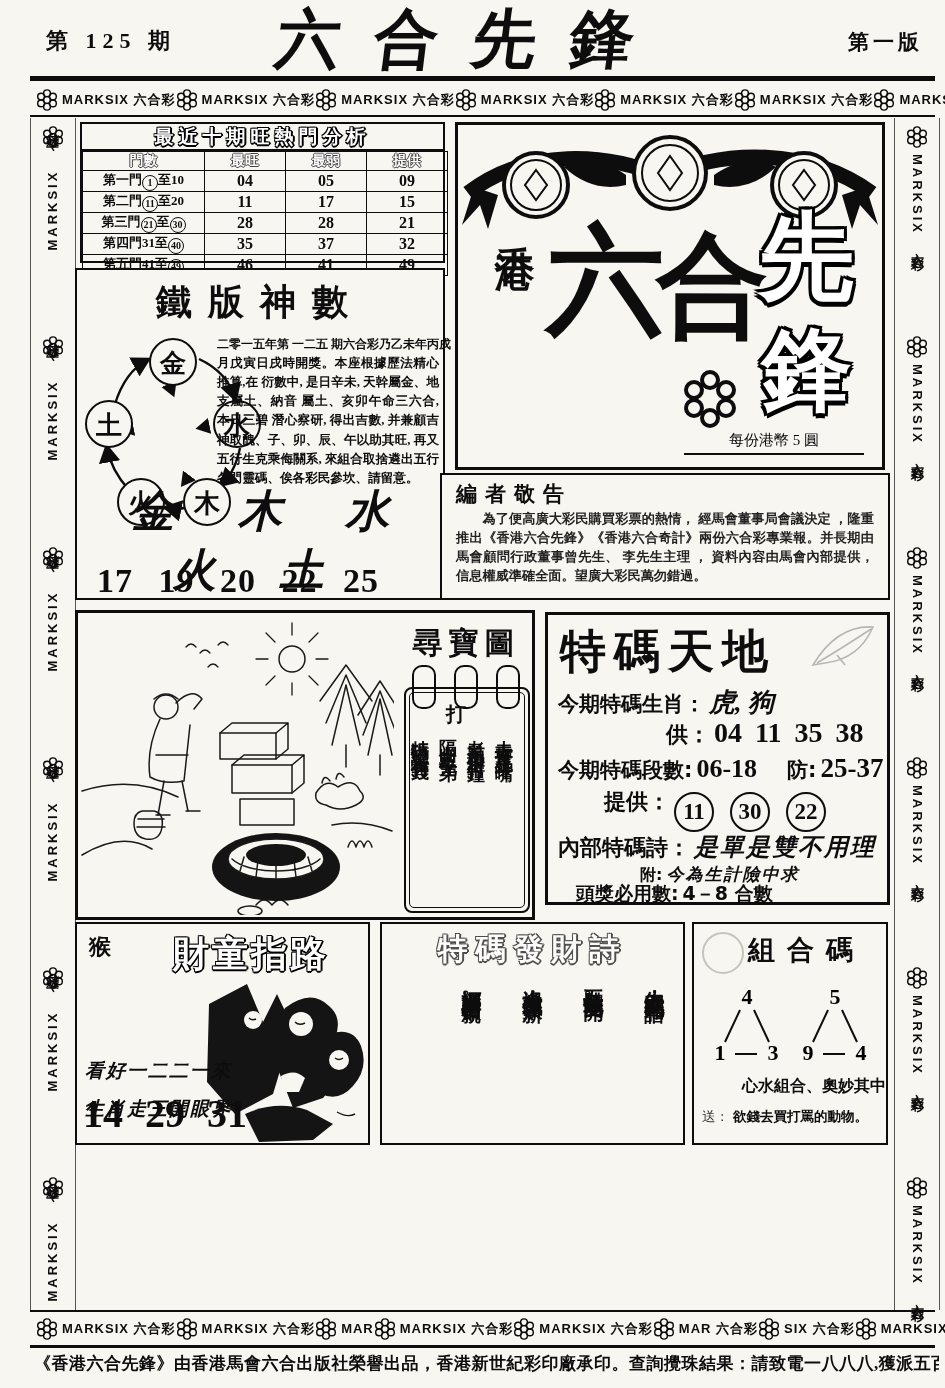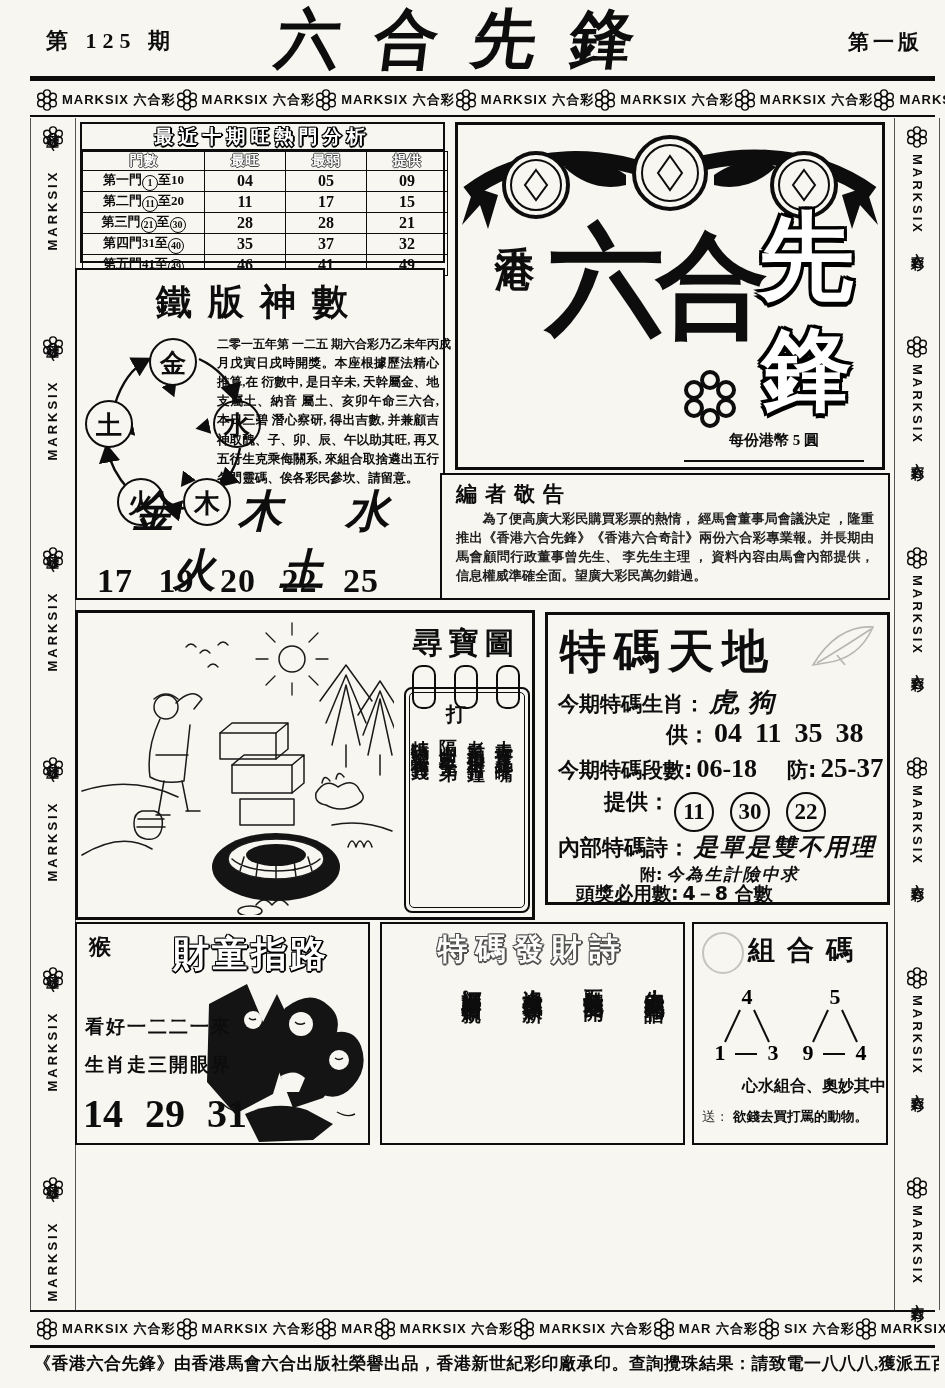--- a/index.html
+++ b/index.html
@@ -60,22 +60,22 @@
   .ip-nums{left:20px;font-size:34px;font-weight:bold;word-spacing:16px;letter-spacing:1px;}
 
   
   .logo{left:455px;top:122px;width:430px;height:348px;border-width:3px;}
   .logo-ch{position:absolute;font-weight:900;font-family:"DejaVu Sans",sans-serif;line-height:1;}
   .logo-outline{color:#fff;
      text-shadow:-3px -3px 0 #000,3px -3px 0 #000,-3px 3px 0 #000,3px 3px 0 #000,
                  0 -3px 0 #000,0 3px 0 #000,-3px 0 0 #000,3px 0 0 #000,0 5px 0 #000;}
   .region{left:30px;top:88px;writing-mode:vertical-rl;font-size:40px;font-weight:900;
           font-family:"DejaVu Sans",sans-serif;letter-spacing:6px;}
-  .price{left:226px;top:306px;width:180px;text-align:center;font-size:15px;font-weight:bold;
-         border-bottom:2px solid #0d0d0d;padding-bottom:10px;}
+  .price{left:226px;top:306px;width:180px;text-align:center;font-size:15px;font-weight:normal;
+         border-bottom:2px solid #0d0d0d;padding-bottom:3px;}
   .copyright{left:226px;top:330px;width:180px;text-align:center;font-size:14.5px;font-weight:bold;letter-spacing:2px;margin-top:40px;}
 
   
   .notice{left:440px;top:473px;width:450px;height:127px;}
   .n-title{margin:5px 0 1px 14px;font-size:21px;font-weight:900;letter-spacing:8px;
            font-family:"DejaVu Sans",sans-serif;}
   .n-body{padding:0 14px;font-size:13.2px;line-height:1.45;font-weight:bold;color:#222;text-align:justify;
           text-indent:2em;}
 
   
@@ -96,21 +96,21 @@
   .s-row{position:absolute;white-space:nowrap;}
   .s-lab{font-weight:900;font-family:"DejaVu Sans",sans-serif;}
   .s-val{font-weight:bold;}
   .circ{display:inline-block;width:36px;height:36px;line-height:36px;border:2.5px solid #0d0d0d;border-radius:50%;
         text-align:center;font-size:23px;font-weight:bold;margin-right:16px;}
 
   
   .wealth{left:75px;top:922px;width:295px;height:223px;}
   .w-zodiac{left:12px;top:8px;font-size:22px;font-weight:900;}
   .w-title{left:96px;top:6px;font-size:36px;letter-spacing:3px;font-family:"DejaVu Sans",sans-serif;}
-  .w-line{left:8px;font-size:19px;font-weight:bold;letter-spacing:2px;}
+  .w-line{left:8px;font-size:19px;font-weight:bold;font-style:italic;letter-spacing:2px;margin-top:44px;}
   .w-nums{left:6px;top:166px;font-size:40px;font-weight:bold;word-spacing:12px;}
 
   
   .fpoem{left:380px;top:922px;width:305px;height:223px;}
   .f-title{text-align:center;margin-top:5px;font-size:30px;letter-spacing:8px;opacity:.68;
            font-family:"DejaVu Sans",sans-serif;}
   .f-poem{position:absolute;left:14px;right:14px;top:50px;bottom:6px;writing-mode:vertical-rl;
           text-orientation:upright;font-size:20px;font-weight:bold;letter-spacing:2px;}
   .f-poem div{margin-left:34px;}
 

